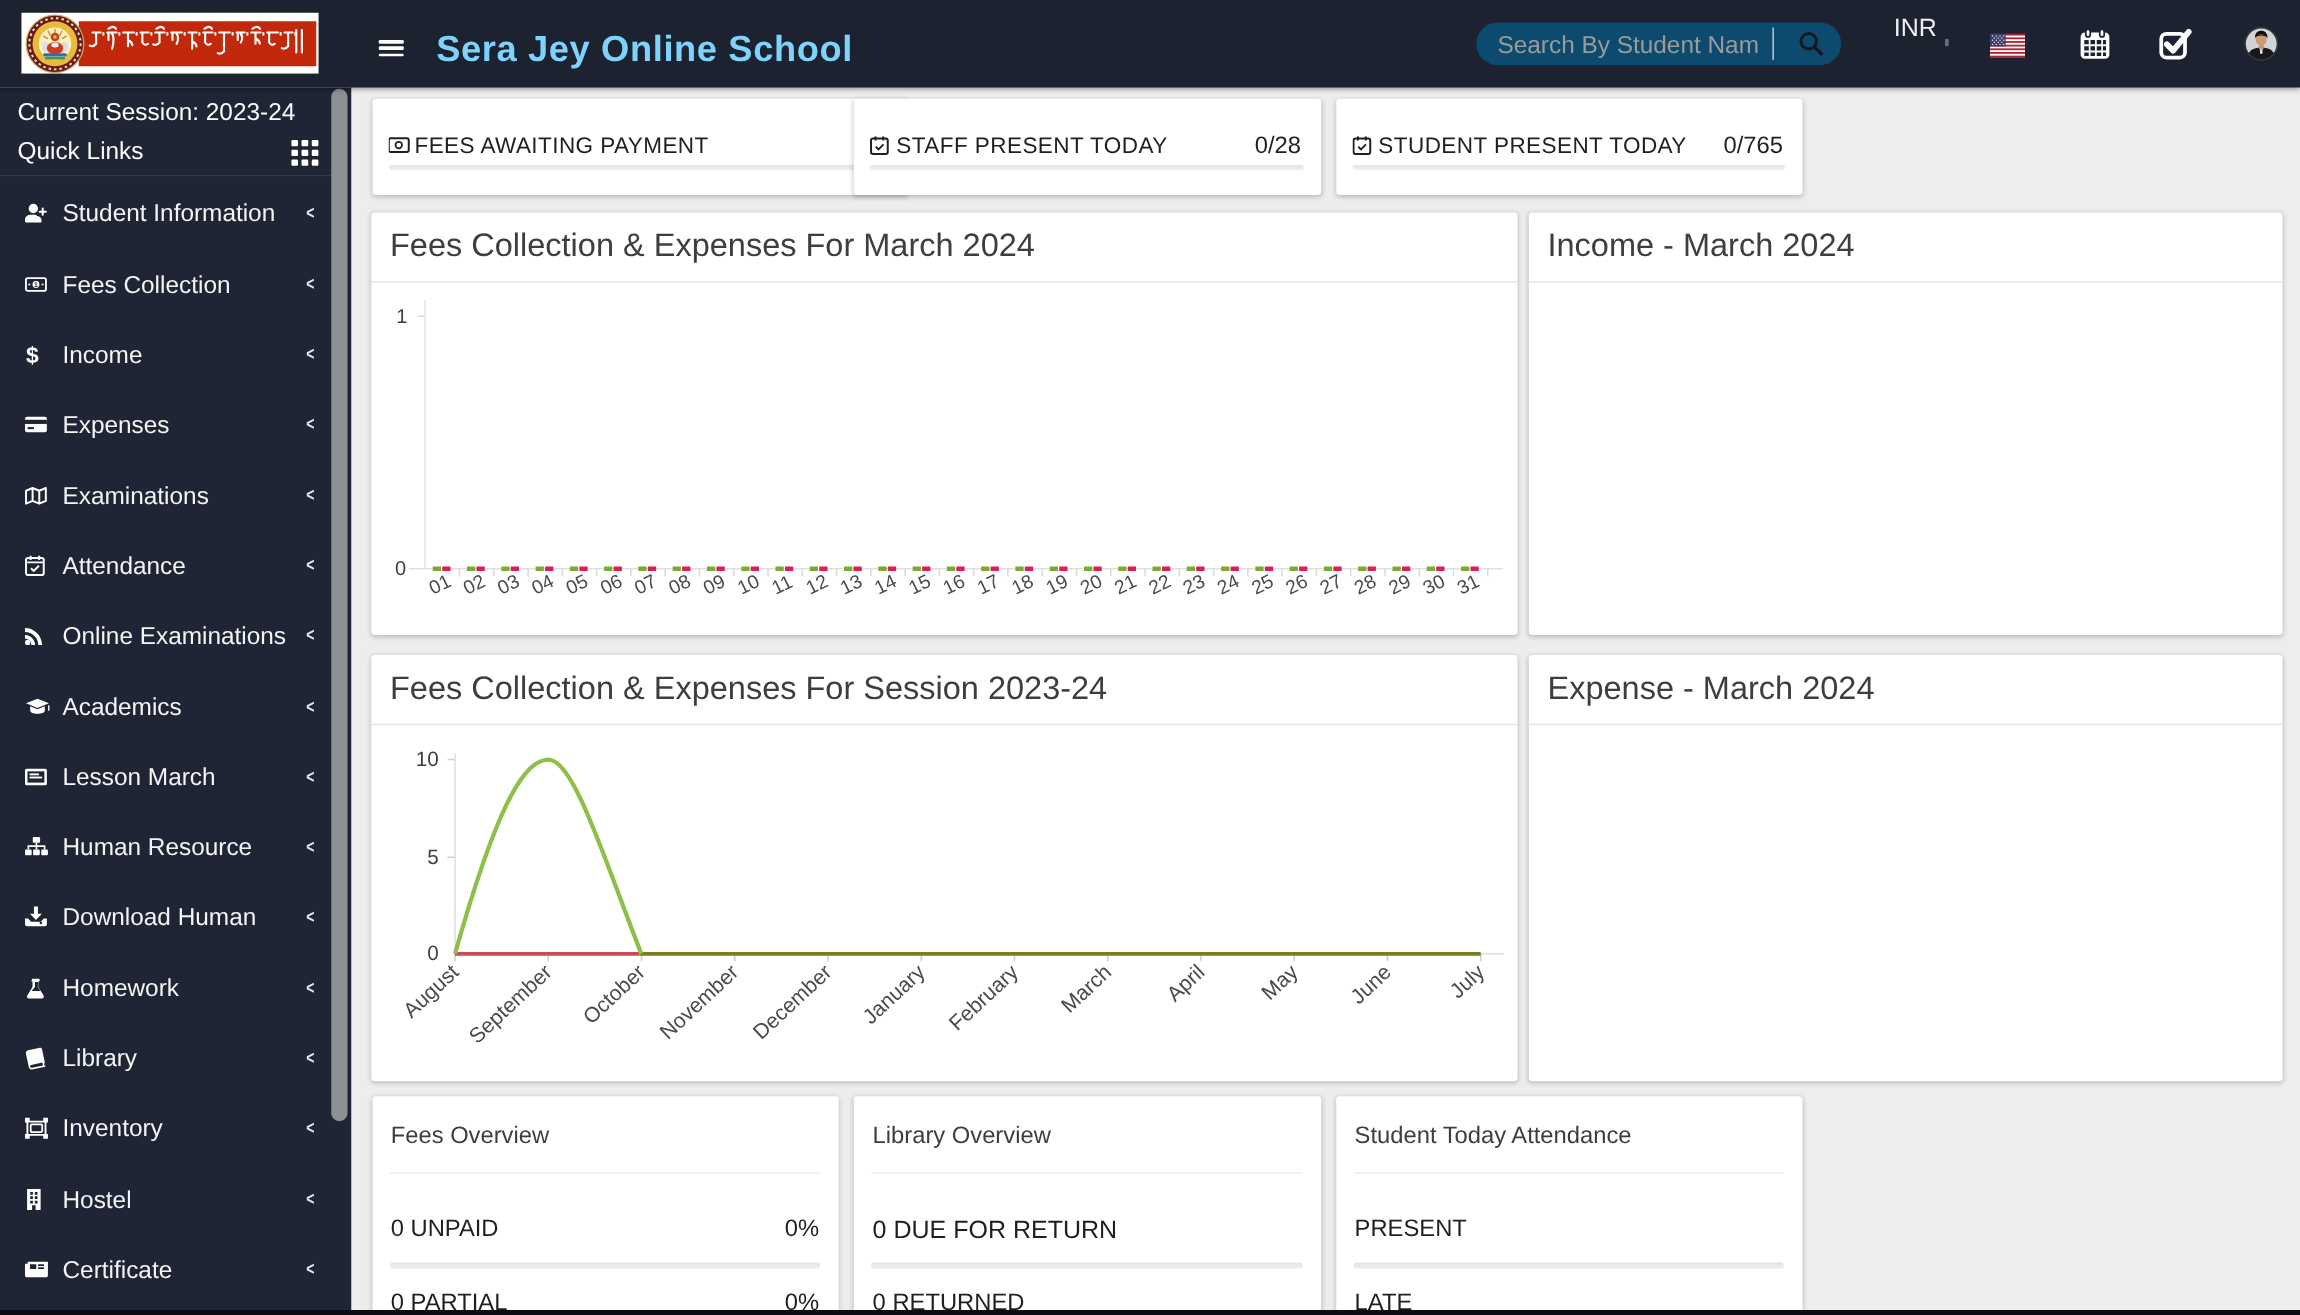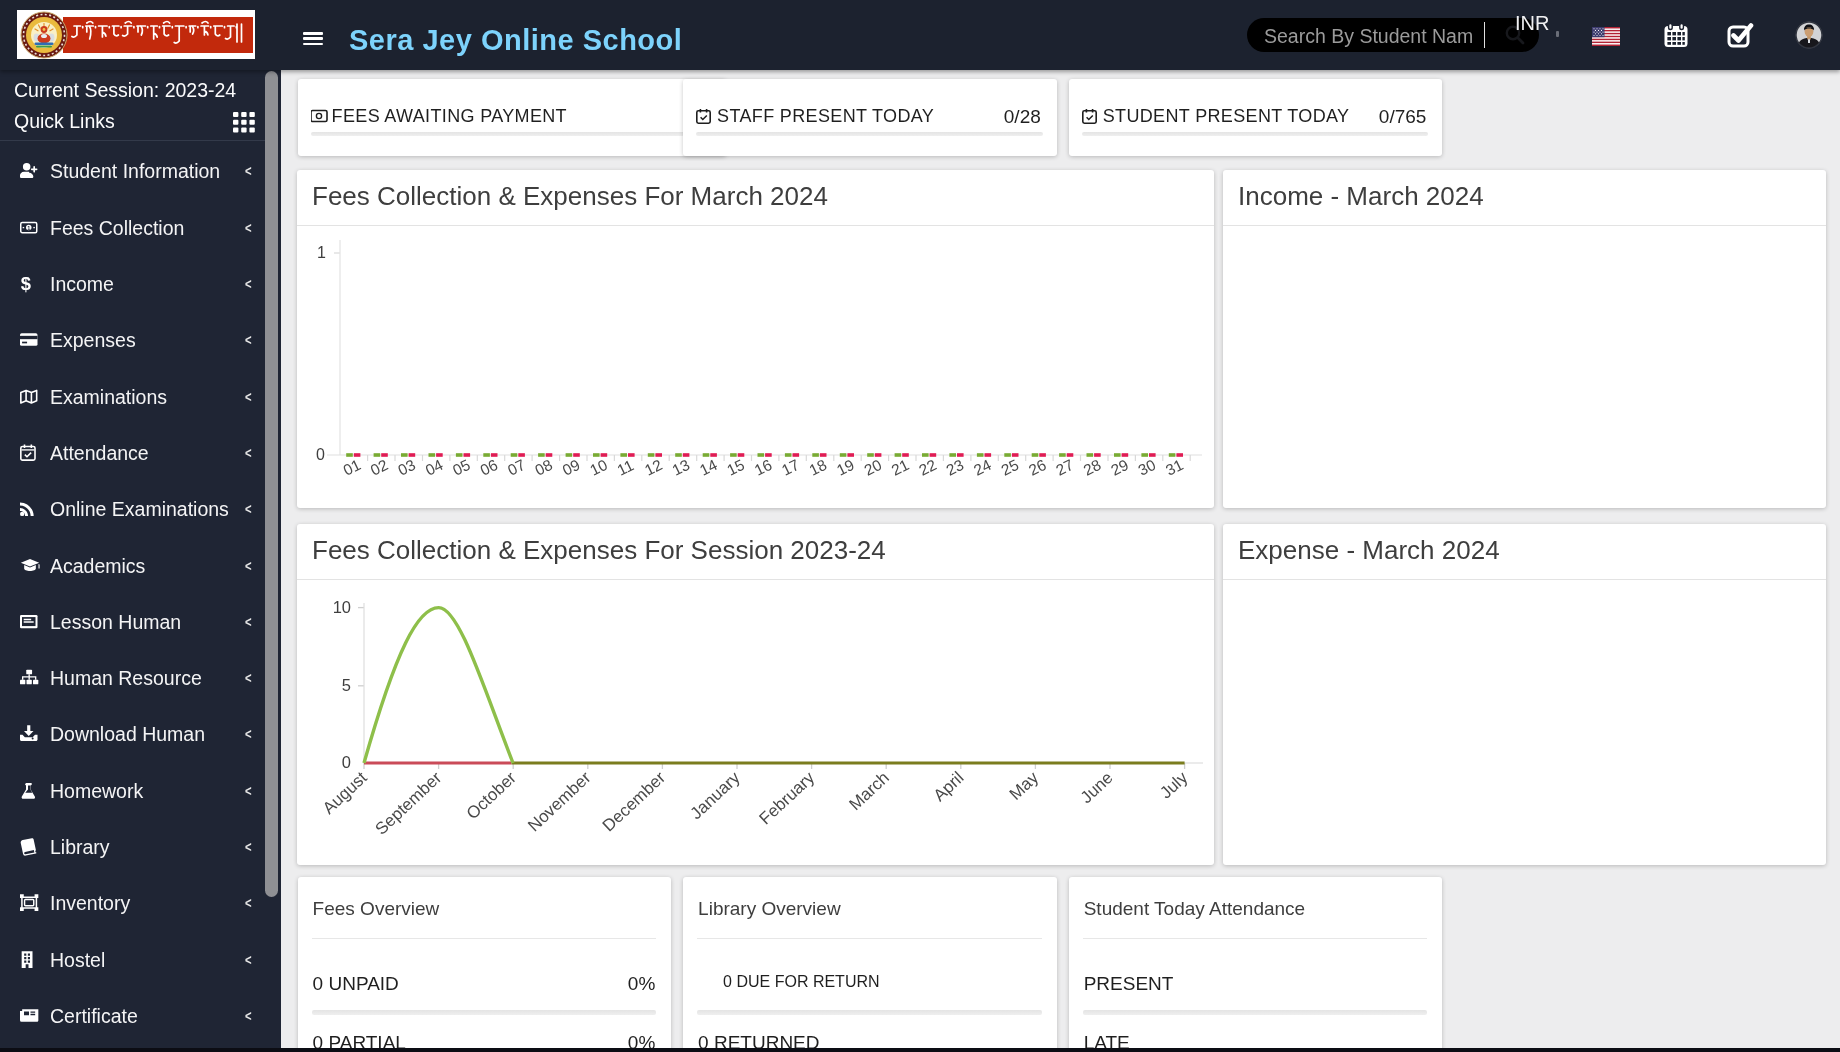--- a/index.html
+++ b/index.html
@@ -67,21 +67,21 @@
       <rect x="19" y="35.4" width="16" height="2.2" rx="1.1" fill="#3d9a4b"></rect>
     </g>
   </svg>
 
   <div style="position:absolute;left:303px;top:32px;width:20px;height:2.6px;background:#fff;border-radius:1px"></div>
   <div style="position:absolute;left:303px;top:37.3px;width:20px;height:2.6px;background:#fff;border-radius:1px"></div>
   <div style="position:absolute;left:303px;top:42.6px;width:20px;height:2.6px;background:#fff;border-radius:1px"></div>
 
   <div style="position:absolute;left:349px;top:24px;font-size:29px;font-weight:bold;color:#7dd3fc;letter-spacing:.5px;">Sera Jey Online School</div>
 
-  <div style="position:absolute;left:1247px;top:18px;width:292px;height:34px;background:#000000;border-radius:17px;">
+  <div style="position:absolute;left:1181px;top:18px;width:292px;height:34px;background:#0c4a6e;border-radius:17px;">
     <div style="position:absolute;left:17px;top:7px;font-size:19.5px;color:#9b9b9b;">Search By Student Nam</div>
     <div style="position:absolute;left:237px;top:4px;width:1px;height:26px;background:#e0e0e0;"></div>
     <svg style="position:absolute;right:12px;top:5px" width="24" height="24" viewBox="0 0 24 24">
       <circle cx="10" cy="10" r="6.2" fill="none" stroke="#17181c" stroke-width="2.4"></circle>
       <line x1="14.8" y1="14.8" x2="20" y2="20" stroke="#17181c" stroke-width="2.8" stroke-linecap="round"></line>
     </svg>
   </div>
 
   <div style="position:absolute;left:1515px;top:12px;font-size:20px;color:#f0f0f2;">INR</div>
   <div style="position:absolute;left:1556px;top:31px;width:2.5px;height:6px;background:#6a6e78;border-radius:1px;"></div>
@@ -250,21 +250,21 @@
   <div class="mi-text">Academics</div>
   <div class="mi-chev">&lt;</div>
 </div>
 <div class="menu-item" style="top:541.8px">
   <svg class="mi-ico" width="24" height="21" viewBox="0 0 24 21">
           <rect x="0" y="2" width="21" height="16" rx="1.6" fill="#fff"></rect>
           <rect x="2.4" y="4.6" width="16.2" height="10.8" fill="#1f2534"></rect>
           <rect x="4.4" y="6.6" width="9" height="1.8" fill="#fff"></rect>
           <rect x="4.4" y="9.6" width="12" height="1.8" fill="#fff"></rect>
         </svg>
-  <div class="mi-text">Lesson Human</div>
+  <div class="mi-text">Lesson March</div>
   <div class="mi-chev">&lt;</div>
 </div>
 <div class="menu-item" style="top:598.1px">
   <svg class="mi-ico" width="24" height="21" viewBox="0 0 24 21">
           <rect x="7.5" y="0.5" width="7" height="5.5" rx="1" fill="#fff"></rect>
           <rect x="0" y="12.5" width="6.4" height="5.5" rx="1" fill="#fff"></rect>
           <rect x="7.8" y="12.5" width="6.4" height="5.5" rx="1" fill="#fff"></rect>
           <rect x="15.6" y="12.5" width="6.4" height="5.5" rx="1" fill="#fff"></rect>
           <path d="M11 6v3.2M3.2 12.5V9.2h15.6v3.3M11 9.2v3.3" stroke="#fff" stroke-width="1.6" fill="none"></path>
         </svg>
@@ -540,21 +540,21 @@
   <div style="position:absolute;left:14px;right:15px;top:61px;height:1px;background:#e7e7e7;"></div>
   <div class="scard-label" style="left:15px;top:96px;font-size:19px;">0 UNPAID</div>
   <div class="scard-val" style="top:96px;font-size:19px;">0%</div>
   <div class="prog" style="left:14px;right:15px;top:133px;height:5px;"></div>
   <div class="scard-label" style="left:15px;top:155px;font-size:19px;">0 PARTIAL</div>
   <div class="scard-val" style="top:155px;font-size:19px;">0%</div>
 </div>
 <div class="card" style="left:402.1px;top:807px;width:373.7px;height:245px">
   <div style="position:absolute;left:15px;top:21px;font-size:19px;color:#3e3e3e;">Library Overview</div>
   <div style="position:absolute;left:14px;right:15px;top:61px;height:1px;background:#e7e7e7;"></div>
-  <div class="scard-label" style="left:15px;top:96px;font-size:16px;margin-left:25px;">0 DUE FOR RETURN</div>
+  <div class="scard-label" style="left:15px;top:96px;font-size:20px;">0 DUE FOR RETURN</div>
 
   <div class="prog" style="left:14px;right:15px;top:133px;height:5px;"></div>
   <div class="scard-label" style="left:15px;top:155px;font-size:19px;">0 RETURNED</div>
 
 </div>
 <div class="card" style="left:787.7px;top:807px;width:373.7px;height:245px">
   <div style="position:absolute;left:15px;top:21px;font-size:19px;color:#3e3e3e;">Student Today Attendance</div>
   <div style="position:absolute;left:14px;right:15px;top:61px;height:1px;background:#e7e7e7;"></div>
   <div class="scard-label" style="left:15px;top:96px;font-size:19px;">PRESENT</div>
 

